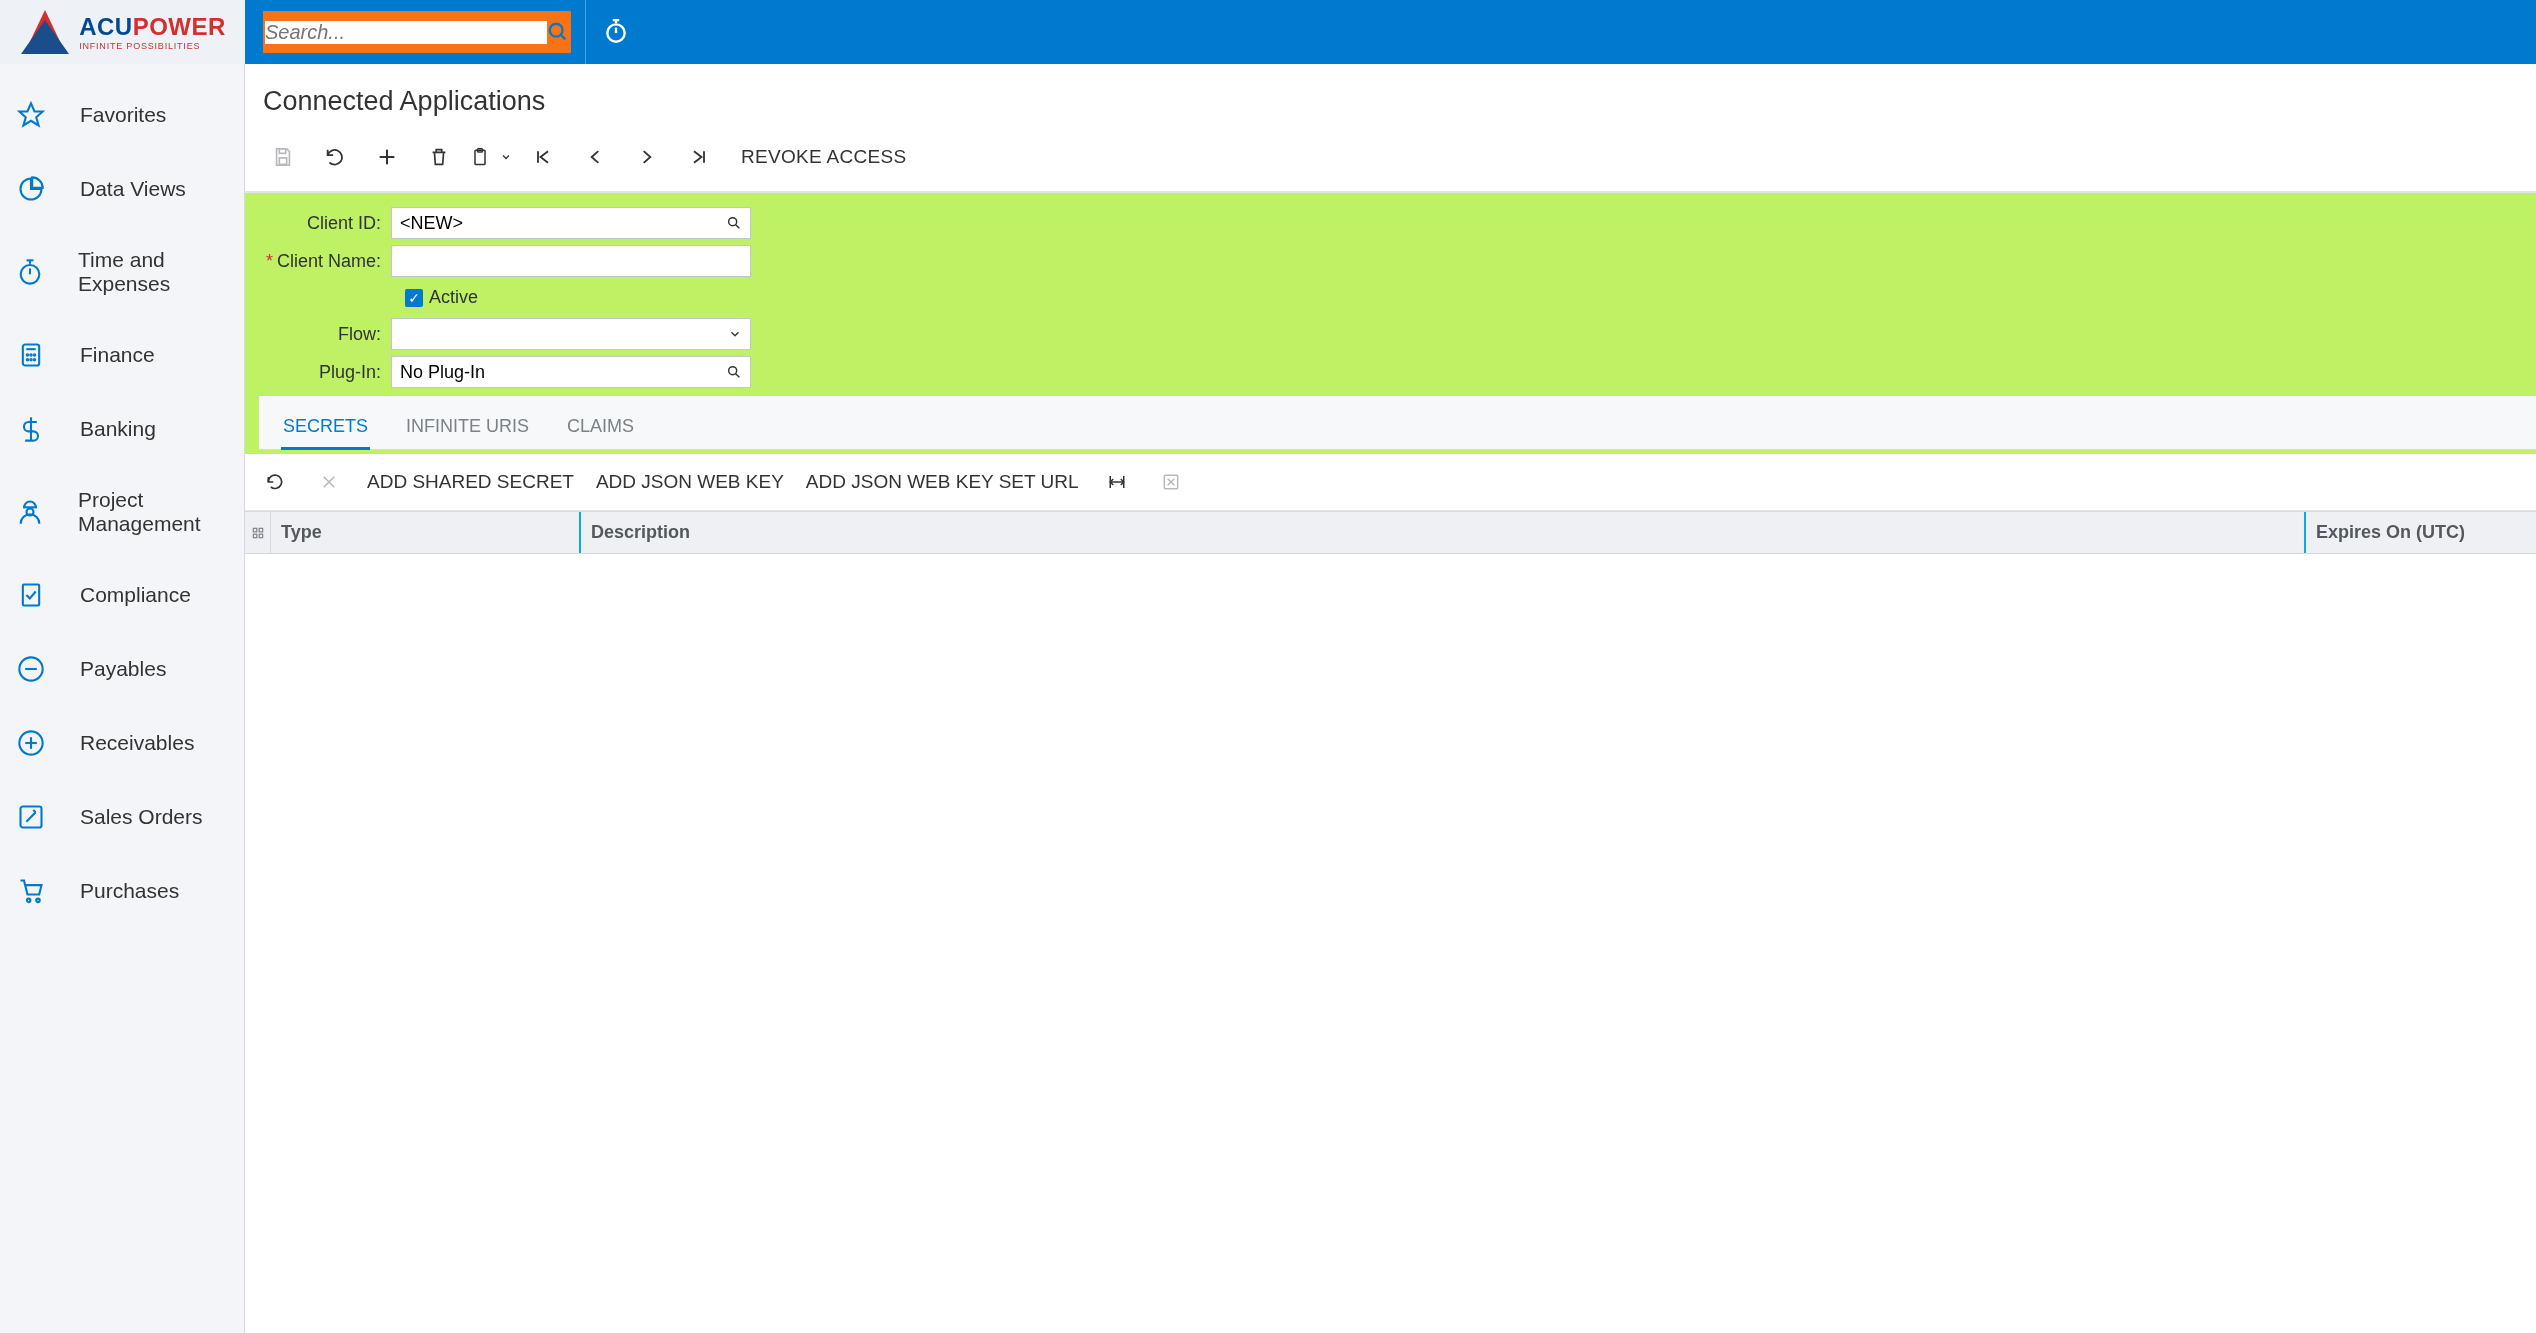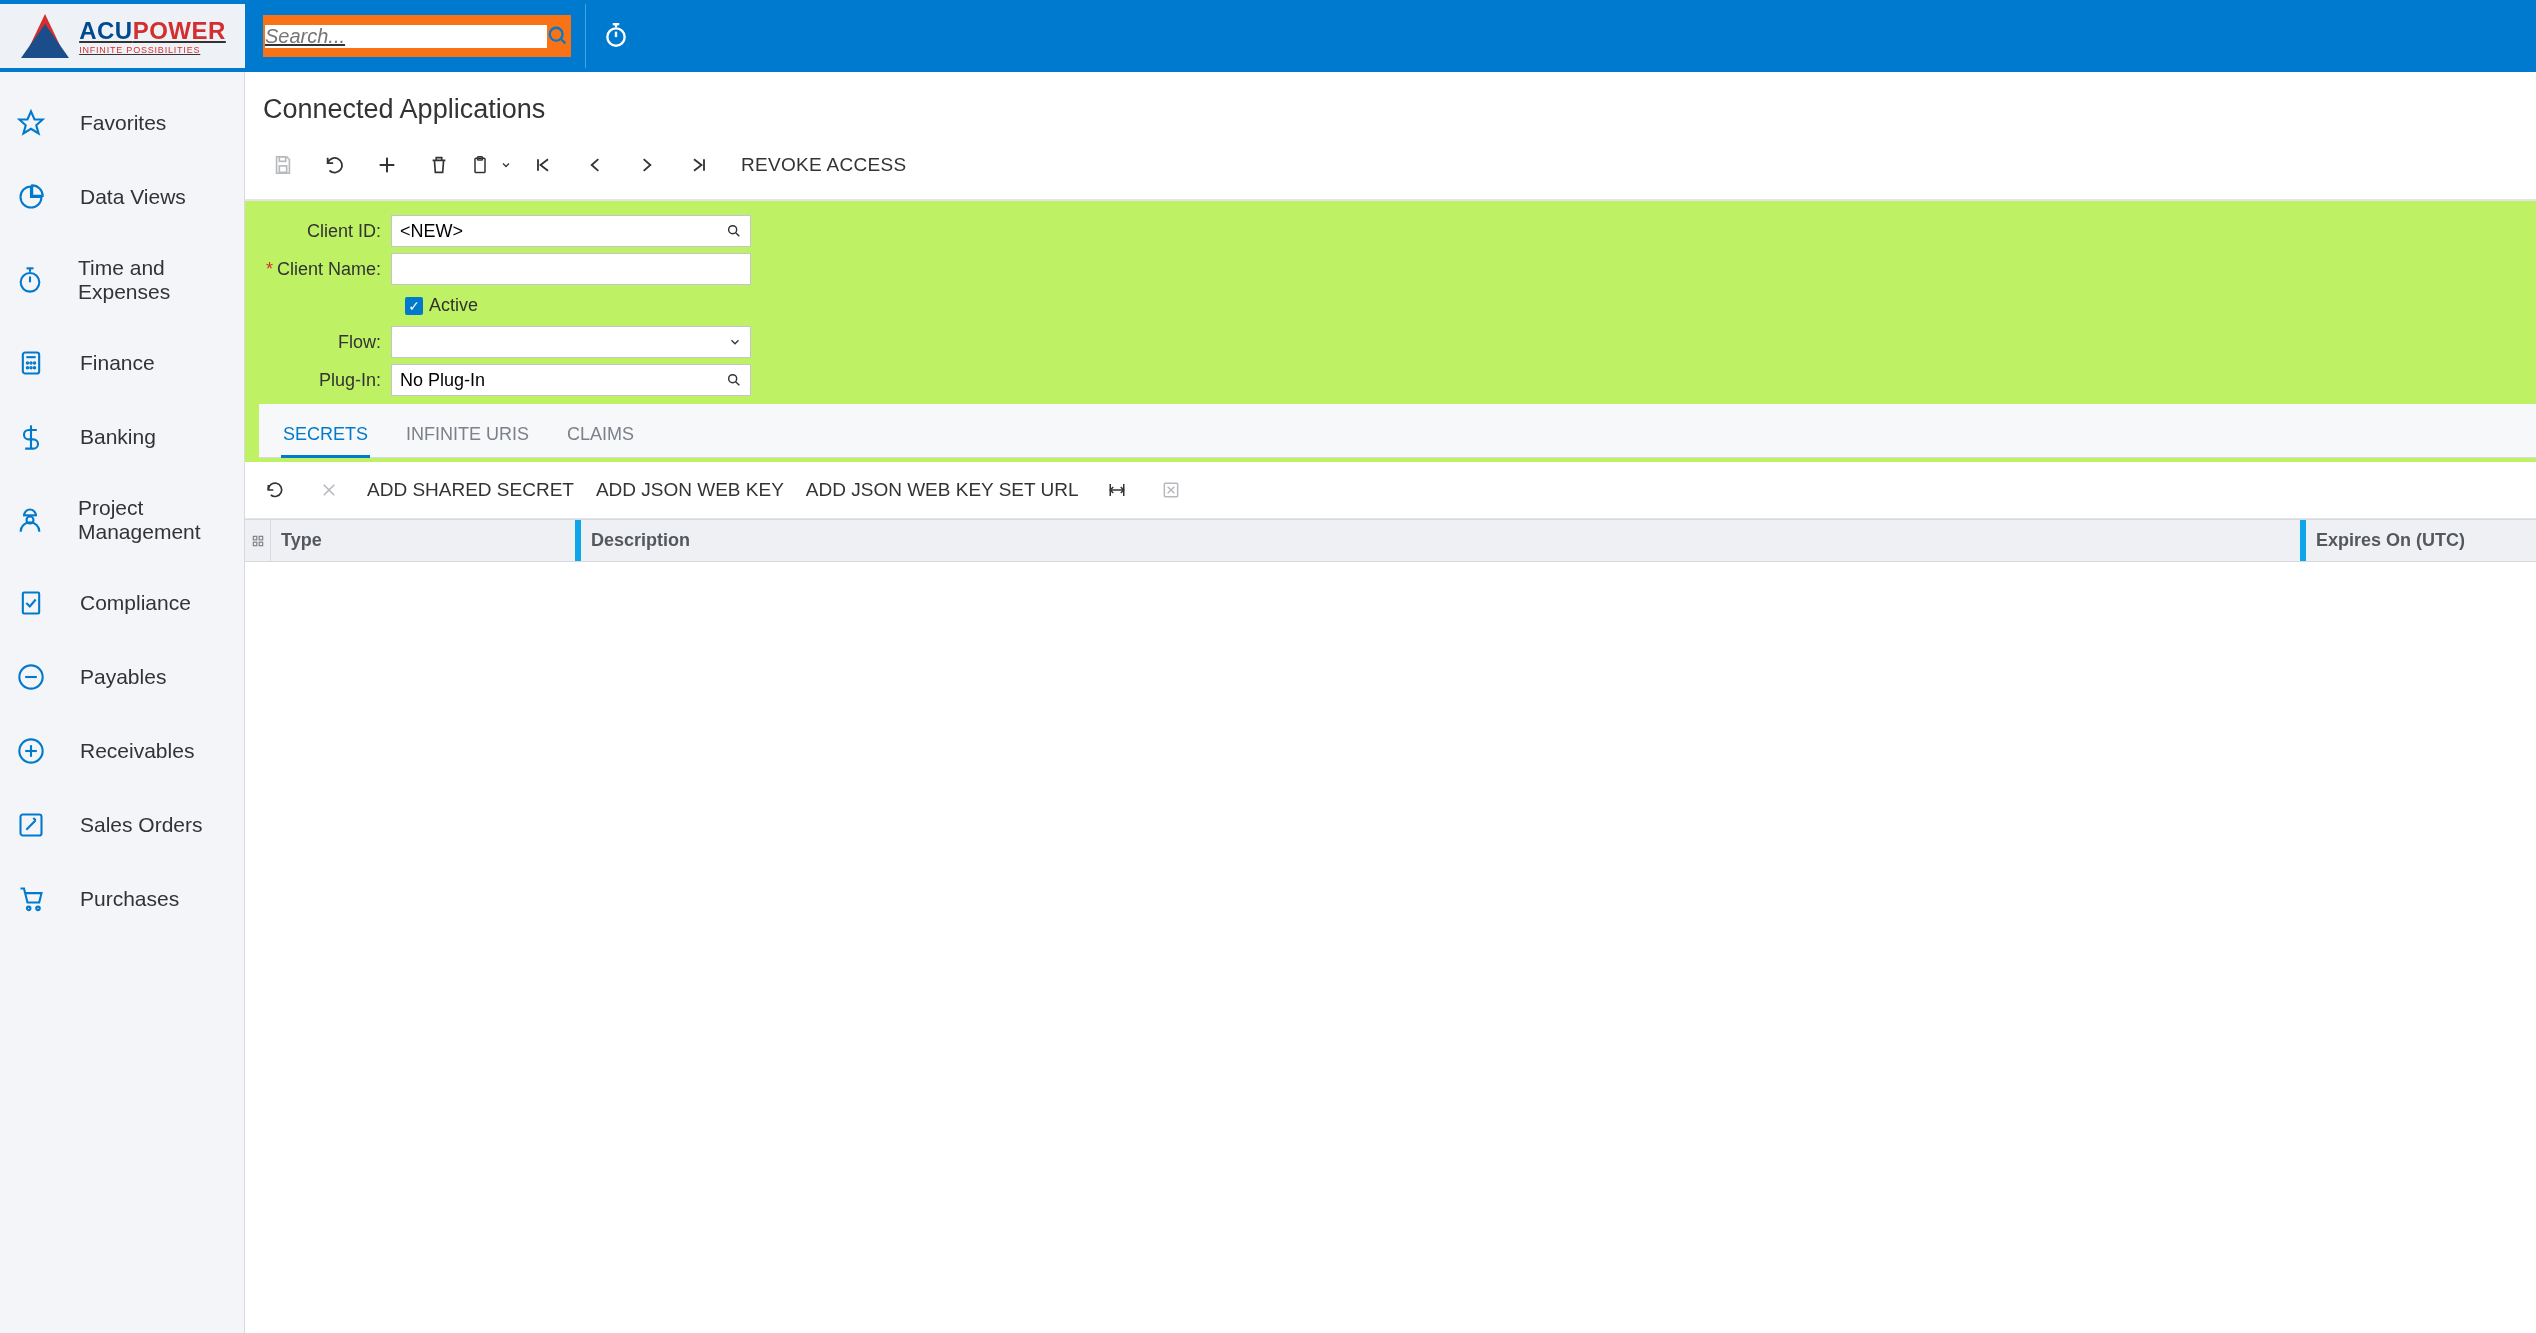--- a/index.html
+++ b/index.html
@@ -1,18 +1,18 @@
 <!DOCTYPE html>
 <html><head>
 <meta charset="utf-8">
 <style>
 * { box-sizing: border-box; margin: 0; padding: 0; }
 body { font-family: Arial, Helvetica, sans-serif; font-size: 20px; color: #333; background: #fff; overflow: hidden; }
 
-.topbar { background: #007ACE; height: 72px; display: flex; align-items: center; text-decoration: underline; }
+.topbar { background: #007ACE; height: 64px; display: flex; align-items: center; }
 .logo { width: 245px; height: 64px; display: flex; align-items: center; justify-content: center; background: #eef1f5; }
 .logo-inner { display: flex; align-items: center; gap: 8px; }
 .logo-mark { width: 52px; height: 48px; position: relative; }
 .logo-text { display: flex; flex-direction: column; }
 .logo-brand { font-weight: 800; font-size: 24px; letter-spacing: 0.5px; }
 .logo-b1 { color: #004a8f; }
 .logo-b2 { color: #d32f2f; }
 .logo-tag { font-size: 9px; color: #d32f2f; letter-spacing: 0.8px; }
 
 .searchwrap { margin-left: 18px; width: 308px; height: 42px; background: #f97316; display: flex; align-items: center; padding: 0 2px; }
@@ -51,21 +51,21 @@
 .tab { padding: 6px 2px 10px 2px; font-size: 18px; color: #7c8088; cursor: pointer; }
 .tab.active { color: #027acc; border-bottom: 3px solid #027acc; margin-bottom: -1px; }
 
 .subtoolbar { display: flex; align-items: center; gap: 22px; padding: 12px 14px; border-bottom: 1px solid #e3e5e9; }
 .st-btn { width: 32px; height: 32px; display: flex; align-items: center; justify-content: center; color: #333; cursor: pointer; }
 .st-btn.disabled { color: #b7b9bd; cursor: default; }
 .st-text { font-size: 19px; cursor: pointer; }
 
 .grid-head { display: flex; background: #eef0f3; border-top: 1px solid #d6d9de; border-bottom: 1px solid #d6d9de; }
 .gh-handle { width: 26px; display: flex; align-items: center; justify-content: center; color: #7c8088; border-right: 1px solid #d6d9de; }
-.gh-cell { padding: 10px 10px; font-size: 18px; color: #54585e; font-weight: 600; border-right: 6px solid #0ea5e9; }
+.gh-cell { padding: 10px 10px; font-size: 18px; color: #54585e; font-weight: 600; border-right: 2px solid #0ea5e9; }
 .gh-type { width: 310px; }
 .gh-desc { flex: 1; }
 .gh-exp { width: 230px; border-right: none; }
 
 svg { display: block; }
 </style>
 </head>
 <body>
 
 <div class="topbar">

